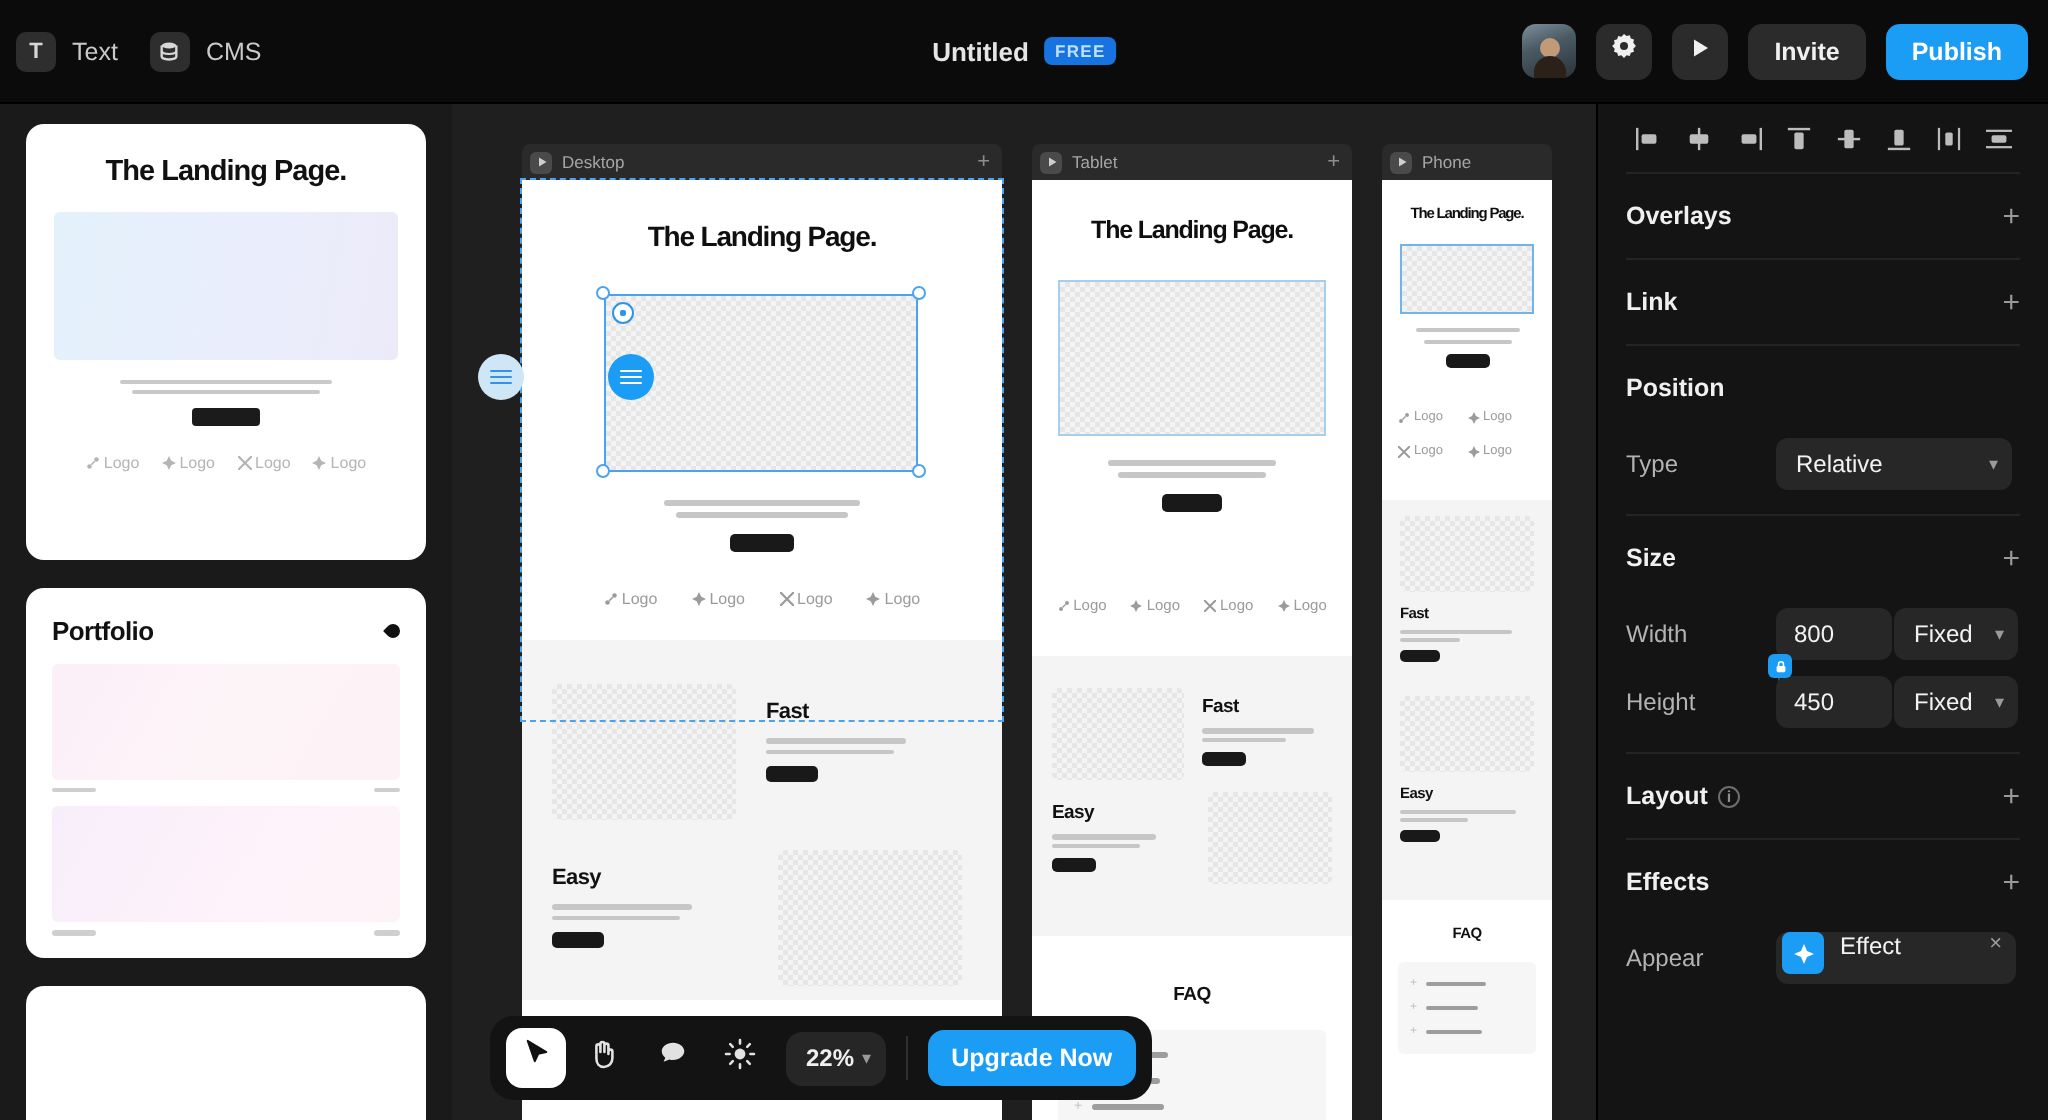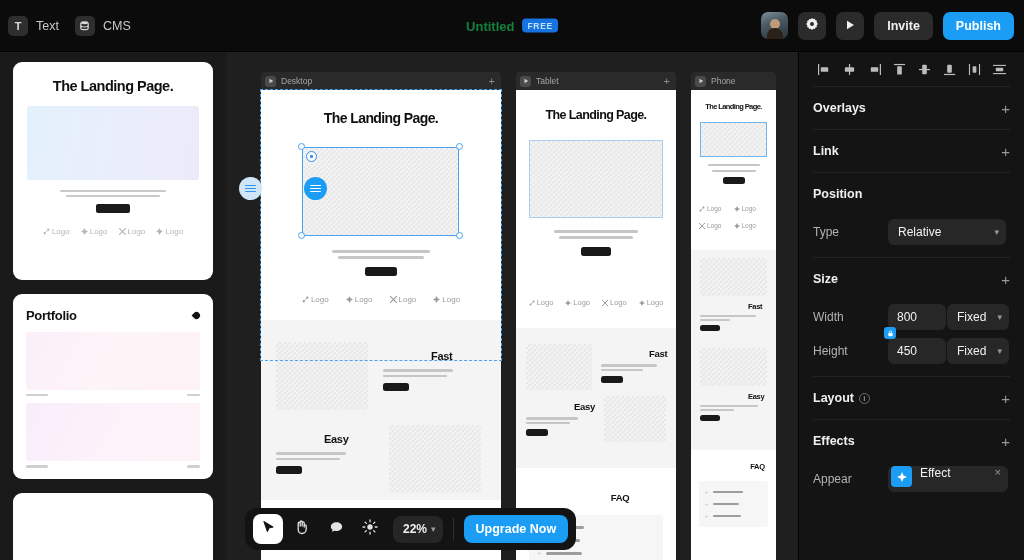--- a/index.html
+++ b/index.html
@@ -27,21 +27,21 @@
     width: 20px; height: 20px; border-radius: 5px;
     background: #2e2e2e; color: #d8d8d8;
     display: flex; align-items: center; justify-content: center;
     font-size: 11px; font-weight: 700;
   }
   .tb-tool .lbl { font-size: 12.5px; color: #c9c9c9; }
   .tb-center {
     position: absolute; left: 50%; top: 50%; transform: translate(-50%,-50%);
     display: flex; align-items: center; gap: 8px;
   }
-  .doc-title { font-size: 13px; font-weight: 700; color: #15803d; }
+  .doc-title { font-size: 13px; font-weight: 700; color: #e5e5e5; }
   .badge-free {
     background: #1773e0; color: #bfe0ff; font-size: 8.5px; font-weight: 700;
     letter-spacing: .7px; padding: 2px 5px; border-radius: 4px;
   }
   .tb-right {
     position: absolute; right: 10px; top: 50%; transform: translateY(-50%);
     display: flex; align-items: center; gap: 10px;
   }
   .avatar {
     width: 27px; height: 27px; border-radius: 7px; overflow: hidden;
@@ -145,21 +145,21 @@
       linear-gradient(45deg,#e6e6e6 25%,transparent 25%,transparent 75%,#e6e6e6 75%),
       linear-gradient(45deg,#e6e6e6 25%,transparent 25%,transparent 75%,#e6e6e6 75%);
     background-size: 5px 5px;
     background-position: 0 0, 2.5px 2.5px;
   }
   .ph-line { height: 2.6px; background:#c6c6c6; border-radius:2px; margin: 0 auto 3.5px; }
   .ph-line.dk { background:#9d9d9d; }
   .dark-btn { background:#191919; border-radius:2.5px; }
   .logos-row { display:flex; justify-content:center; align-items:center; }
   .logo-item { display:flex; align-items:center; gap:2px; color:#9b9b9b; }
-  .sec-h { font-weight:800; color:#111; letter-spacing:-.3px;margin-left:48px; }
+  .sec-h { font-weight:800; color:#111; letter-spacing:-.3px; }
 
   
   .sel-rect {
     position:absolute; border: 1.2px solid #4aa3f0; box-sizing:border-box;
   }
   .handle {
     position:absolute; width:7px; height:7px; border-radius:50%;
     background:#fff; border:1.3px solid #4aa3f0;
   }
   .sel-badge {

